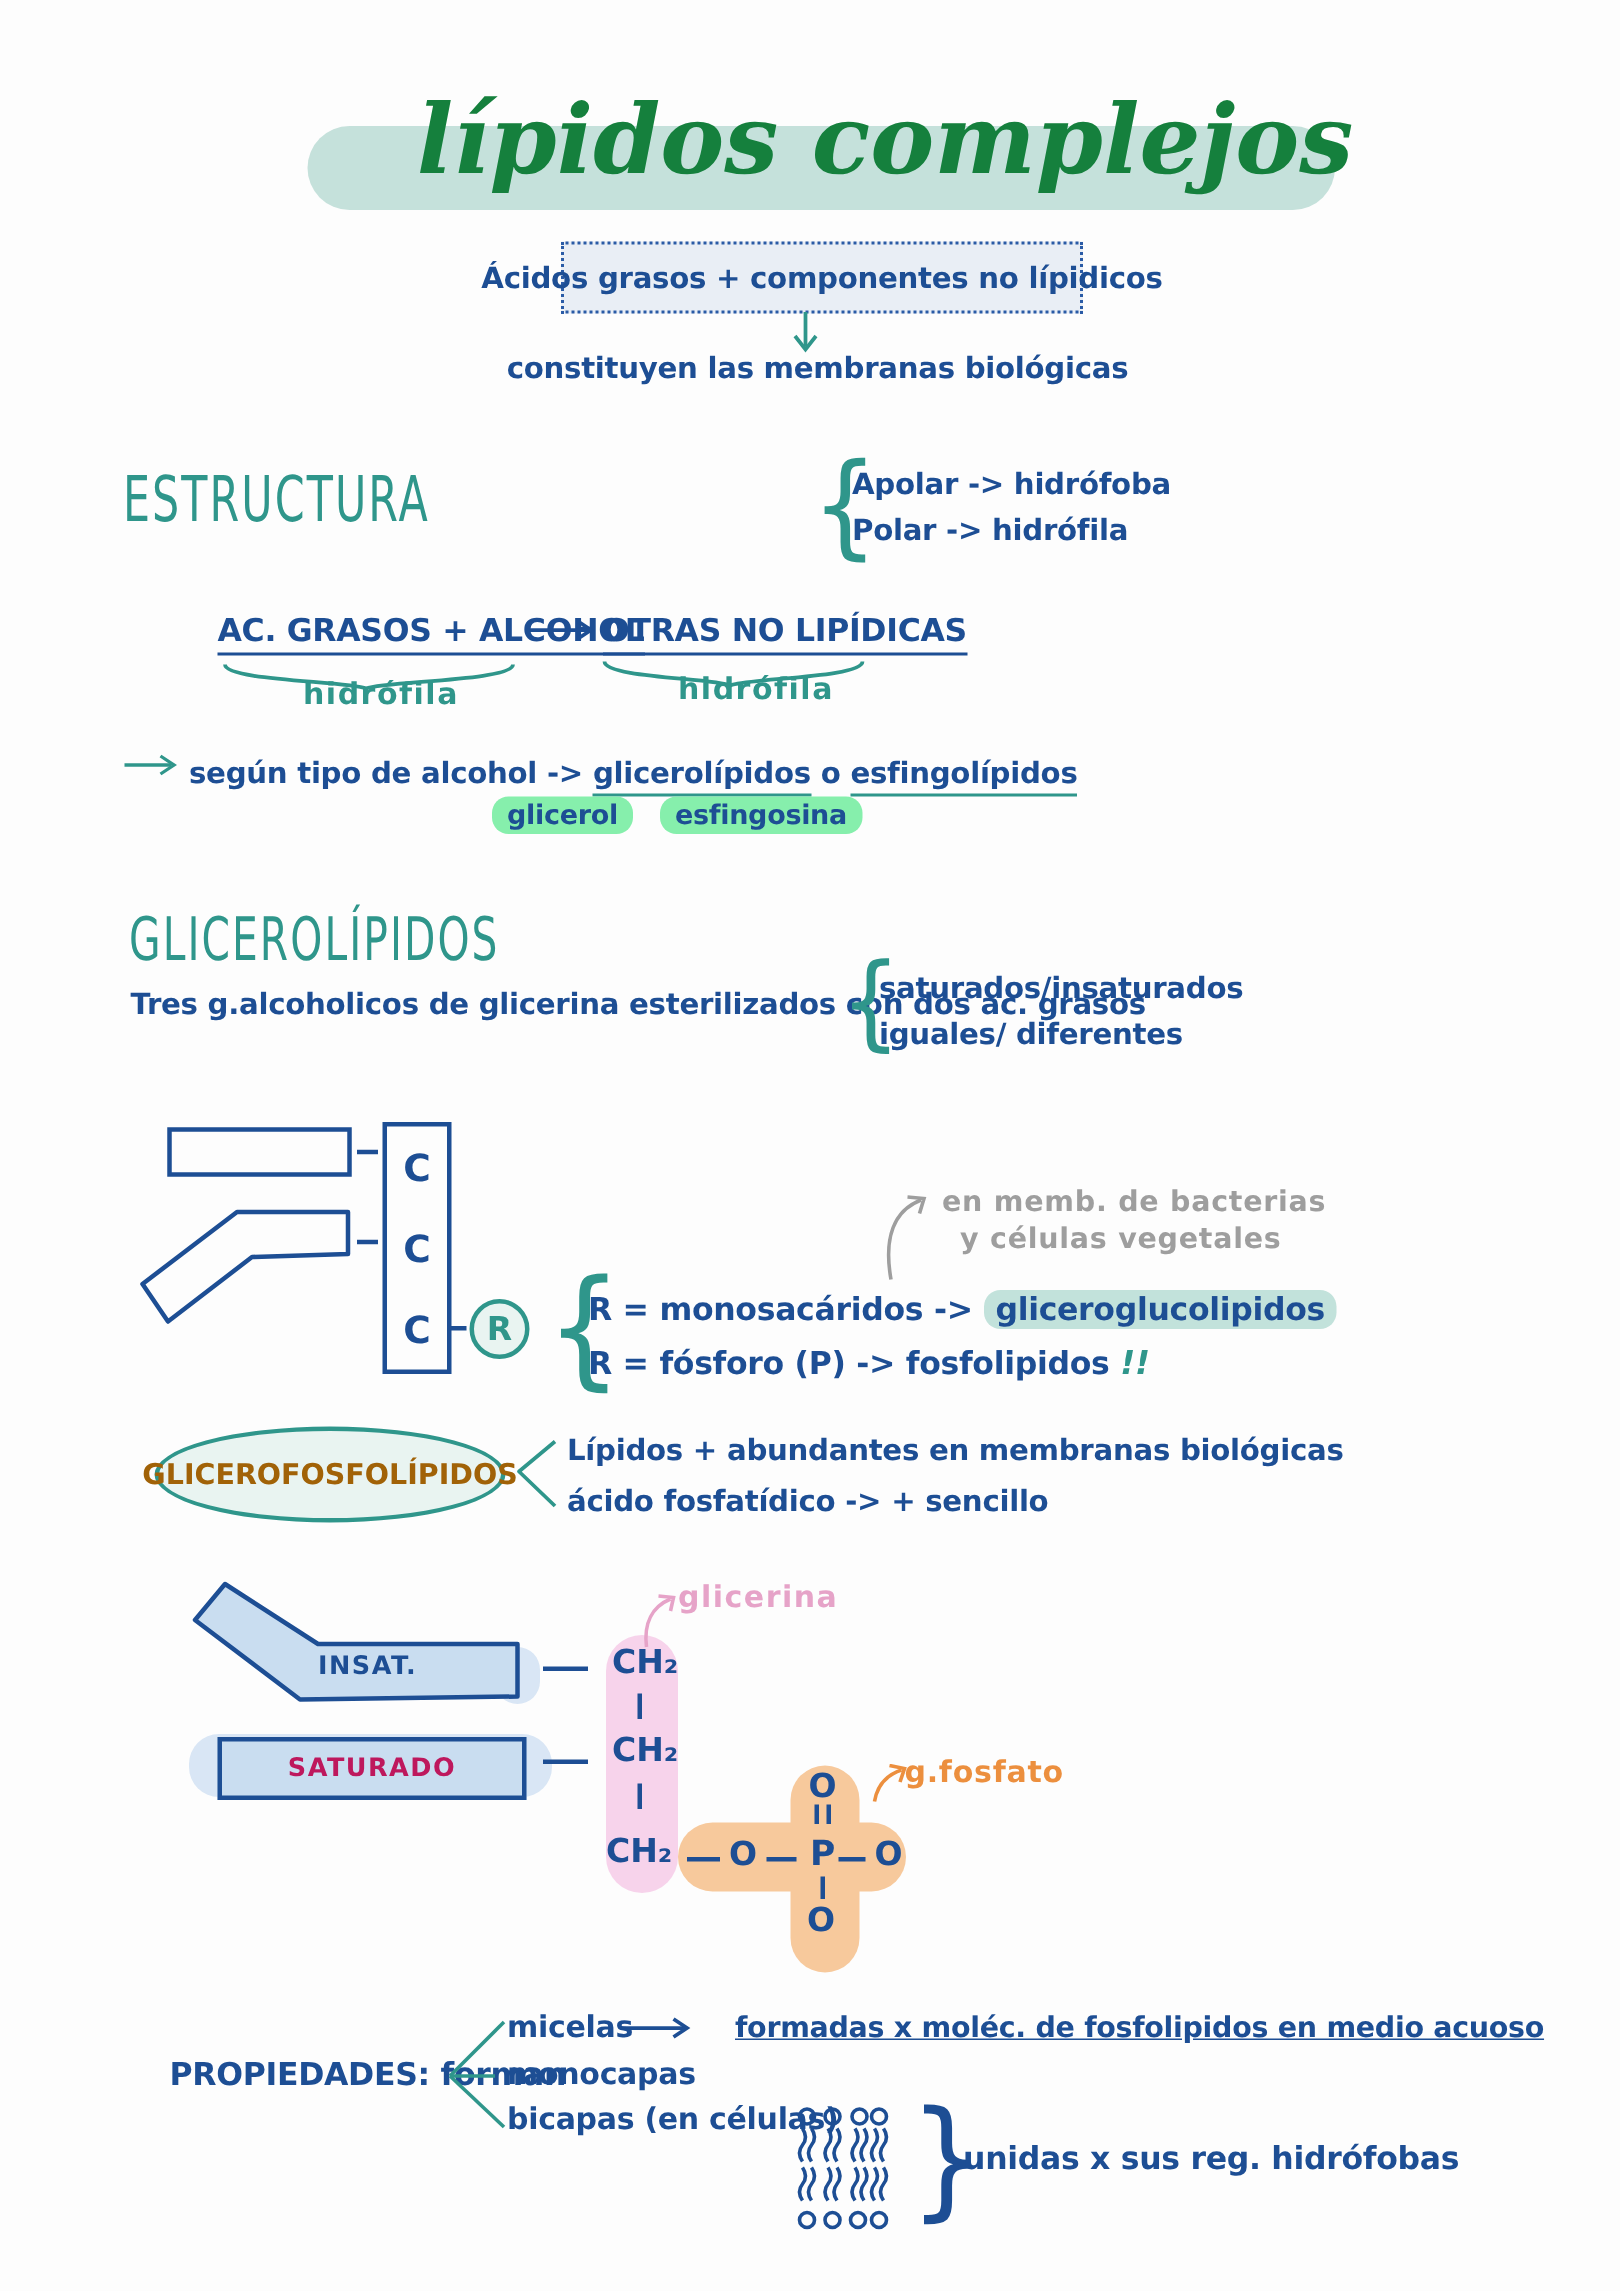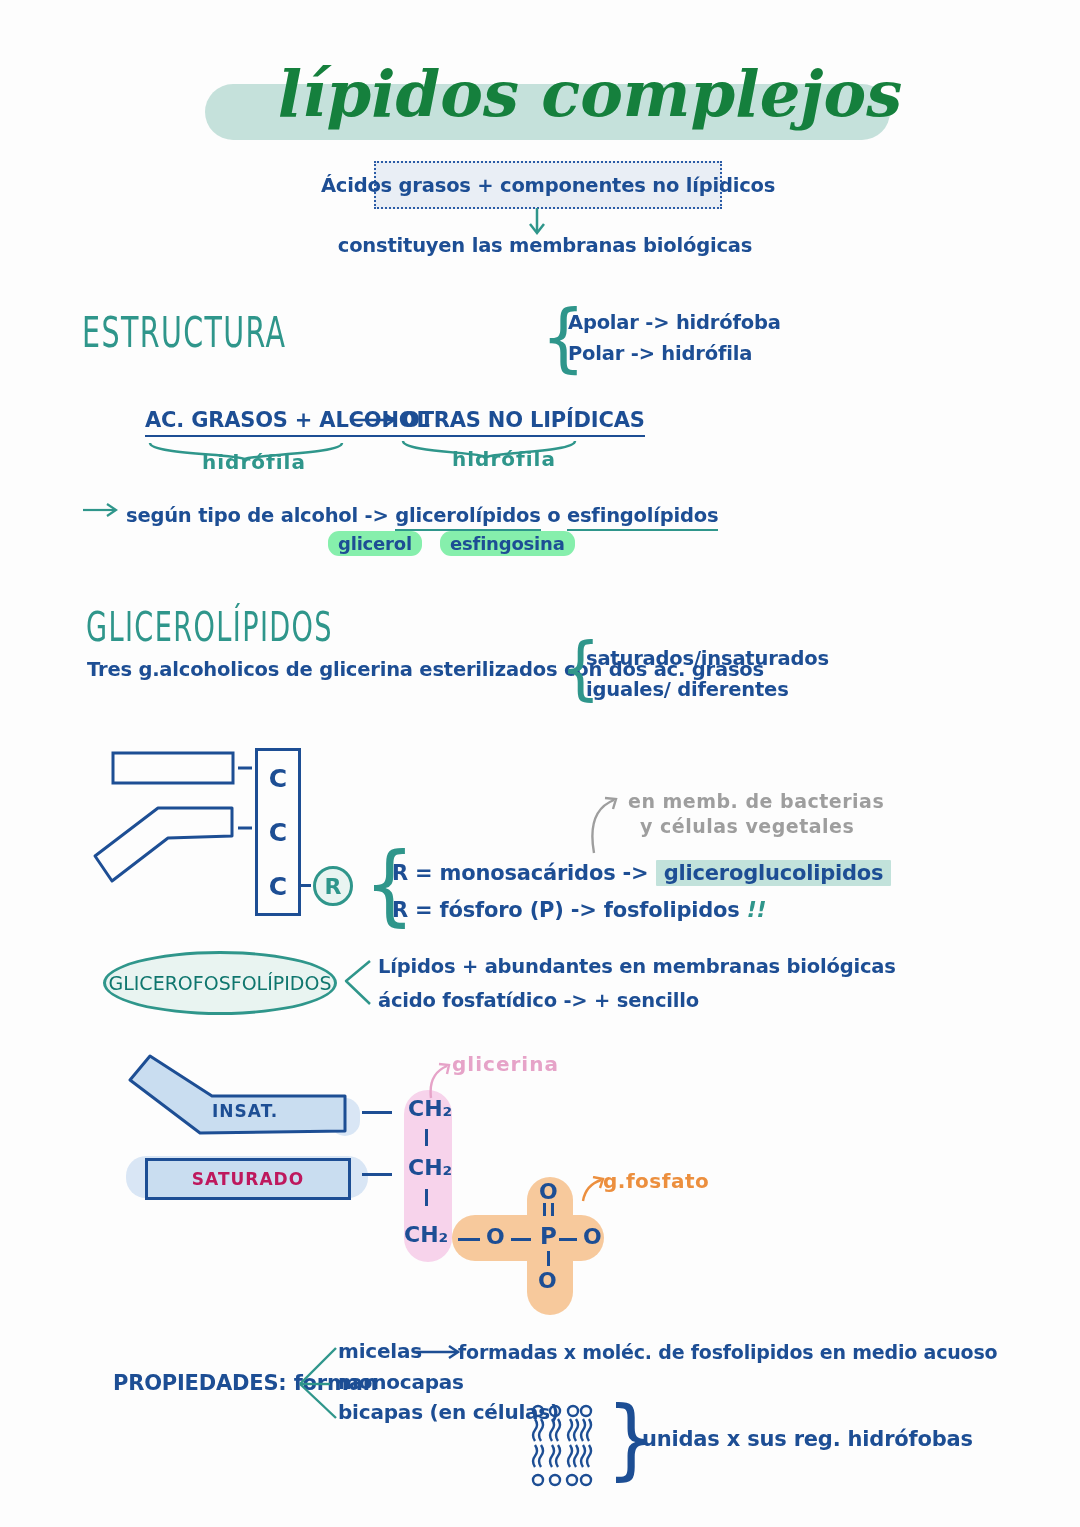--- a/index.html
+++ b/index.html
@@ -16,30 +16,30 @@
   .title{width:640px;text-align:center;font-family:"DejaVu Serif",serif;font-style:italic;
          font-weight:bold;font-size:64px;color:#15803d;white-space:nowrap;}
   .dotted-box{width:344px;height:44px;border:2px dotted #2a5ba6;background:#e9eef5;
               display:flex;align-items:center;justify-content:center;}
   .section-h{color:#2f968b;font-size:42px;font-weight:500;letter-spacing:2px;
              transform:scaleX(.68);transform-origin:left top;white-space:nowrap;}
   .brace{color:#2f968b;font-weight:400;line-height:1;transform:scaleY(1.08);transform-origin:top;}
   .u-ink{border-bottom:2.5px solid #1d4e94;padding-bottom:3px;}
   .u-teal{border-bottom:2.5px solid #2f968b;padding-bottom:2px;}
   .pill-tag{background:#86efac;border-radius:11px;padding:2px 10px;font-size:18px;}
-  .hl-teal{background:#c2e2db;border-radius:1px;padding:1px 8px;}
+  .hl-teal{background:#c2e2db;border-radius:11px;padding:1px 8px;}
   .cbox{width:40px;height:162px;border:3px solid #1d4e94;display:flex;flex-direction:column;
         justify-content:space-around;align-items:center;}
   .cbox span{color:#1d4e94;font-weight:bold;font-size:25px;}
   .r-circle{width:34px;height:34px;border:3px solid #2f968b;border-radius:50%;background:#e9f4f1;
             display:flex;align-items:center;justify-content:center;color:#2f968b;
             font-weight:bold;font-size:22px;}
   .oval{width:228px;height:58px;border:3px solid #2f968b;border-radius:50%;background:#e9f4f1;
-        display:flex;align-items:center;justify-content:center;color:#0f766e;
-        font-weight:normal;font-size:19px;white-space:nowrap;}
+        display:flex;align-items:center;justify-content:center;color:#a16207;
+        font-weight:bold;font-size:19px;white-space:nowrap;}
   .bar{border:3px solid #1d4e94;background:#c9ddf0;display:flex;align-items:center;
        justify-content:center;color:#be185d;font-weight:bold;font-size:17px;letter-spacing:1px;}
   .blob{background:#d9e6f5;border-radius:20px;}
   .dash{background:#1d4e94;}
   .chem{color:#1d4e94;font-weight:bold;font-size:22px;white-space:nowrap;}
   .pink-pill{width:48px;height:172px;border-radius:24px;background:#f7d3eb;}
   .orange-pill{background:#f7c99c;border-radius:23px;}
 </style>
 </head>
 <body>
@@ -175,21 +175,21 @@
   <svg class="pos" style="left:296px;top:1340px;" width="46" height="84">
     <line x1="4" y1="44" x2="40" y2="8" stroke="#2f968b" stroke-width="2.4"></line>
     <line x1="4" y1="44" x2="34" y2="44" stroke="#2f968b" stroke-width="2.4"></line>
     <line x1="4" y1="44" x2="40" y2="78" stroke="#2f968b" stroke-width="2.4"></line>
   </svg>
   <div class="pos hw" style="left:338px;top:1339px;font-size:20px;">micelas</div>
   <svg class="pos" style="left:412px;top:1344px;" width="52" height="16">
     <line x1="2" y1="8" x2="44" y2="8" stroke="#1d4e94" stroke-width="2.5"></line>
     <polyline points="37,2 46,8 37,14" fill="none" stroke="#1d4e94" stroke-width="2.5"></polyline>
   </svg>
-  <div class="pos hw" style="left:458px;top:1341px;font-size:19px;">formadas x moléc. de fosfolipidos en medio acuoso</div>
+  <div class="pos hw" style="left:490px;top:1341px;font-size:19px;text-decoration:underline;">formadas x moléc. de fosfolipidos en medio acuoso</div>
   <div class="pos hw" style="left:338px;top:1370px;font-size:20px;text-align:center;">monocapas</div>
   <div class="pos hw" style="left:338px;top:1400px;font-size:20px;">bicapas (en células)</div>
 
   <svg class="pos" style="left:528px;top:1402px;" width="88" height="92">
     <g fill="none" stroke="#1d4e94" stroke-width="2.4">
       <circle cx="10" cy="9" r="5"></circle>
         <circle cx="27" cy="9" r="5"></circle>
         <circle cx="45" cy="9" r="5"></circle>
         <circle cx="58" cy="9" r="5"></circle>
       <path d="M7,17 q4,6 0,11 q-4,5 0,11"></path>

